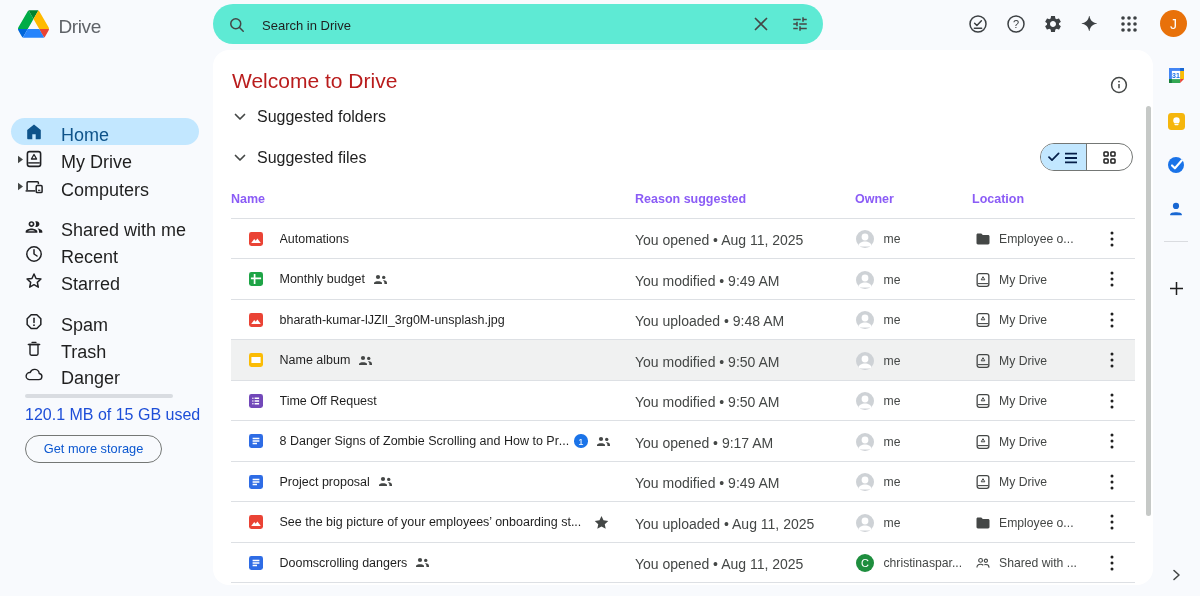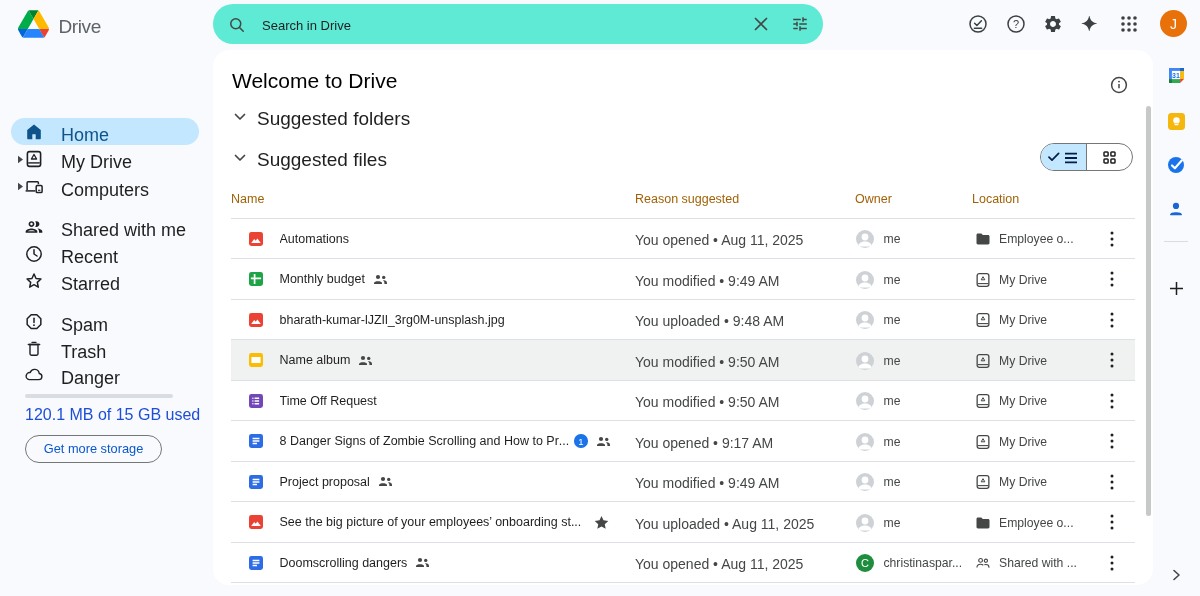--- a/index.html
+++ b/index.html
@@ -15,25 +15,25 @@
 #side{position:absolute;left:0;top:48px;width:211px;height:548px}
 #newbtn{position:absolute;left:10px;top:10px;width:86px;height:47px;border-radius:16px;background:#fff;box-shadow:0 1px 2px rgba(60,64,67,.3),0 1px 3px 1px rgba(60,64,67,.15)}
 #newbtn span{position:absolute;left:45px;top:16px;font-size:13px;font-weight:500;color:#1f1f1f}
 .nav{position:absolute;left:0;width:211px;height:27px}
 .nav .pill{position:absolute;left:11px;top:0;width:188px;height:26.5px;border-radius:13.5px;background:#c2e7ff}
 .nav .lbl{position:absolute;left:61px;top:6.5px;font-size:18px;color:#1f1f1f}
 .nav .ic{position:absolute;left:24px;top:3.5px;width:20px;height:20px}
 .nav .ar{position:absolute;left:17px;top:9px}
 
 #panel{position:absolute;left:213px;top:50px;width:940px;height:535px;background:#fff;border-radius:16px}
-#welcome{position:absolute;left:19px;top:19px;font-size:21px;color:#000000}
-.sechead{position:absolute;font-size:19px;font-weight:500;color:#1f1f1f}
+#welcome{position:absolute;left:19px;top:19px;font-size:21px;color:#b91c1c}
+.sechead{position:absolute;font-size:16px;font-weight:500;color:#1f1f1f}
 #toggle{position:absolute;left:827px;top:93px;width:93px;height:28px;border:1px solid #747775;border-radius:14px;background:#fff}
 #toggle .lhalf{position:absolute;left:0;top:0;width:46px;height:26px;background:#c2e7ff;border-radius:13px 0 0 13px;border-right:1px solid #747775}
-.th{position:absolute;top:141.5px;font-size:12.5px;font-weight:400;color:#a16207}
+.th{position:absolute;top:141.5px;font-size:12.5px;font-weight:700;color:#8b5cf6}
 #rows{position:absolute;left:0;top:168.5px;width:940px}
 .row{position:relative;width:940px;height:40.5px}
 .row .dv{position:absolute;left:18px;right:18px;bottom:0;border-bottom:1px solid #dde0e4}
 .row .fic{position:absolute;left:35.5px;top:13px;width:14px;height:14px}
 .row .nm{position:absolute;left:66.5px;top:13px;font-size:12.5px;font-weight:500;color:#1f1f1f;white-space:nowrap;display:flex;align-items:center;height:14px}
 .row .nm .t{display:inline-block;overflow:hidden;white-space:nowrap}
 .row .rs{position:absolute;left:422px;top:13.5px;font-size:14px;color:#444746;white-space:nowrap}
 .row .av{position:absolute;left:643px;top:11.5px;width:18px;height:18px;border-radius:50%}
 .row .ow{position:absolute;left:670.5px;top:13.5px;font-size:12.2px;color:#444746;white-space:nowrap}
 .row .lic{position:absolute;left:763px;top:13.5px;width:14px;height:14px}

